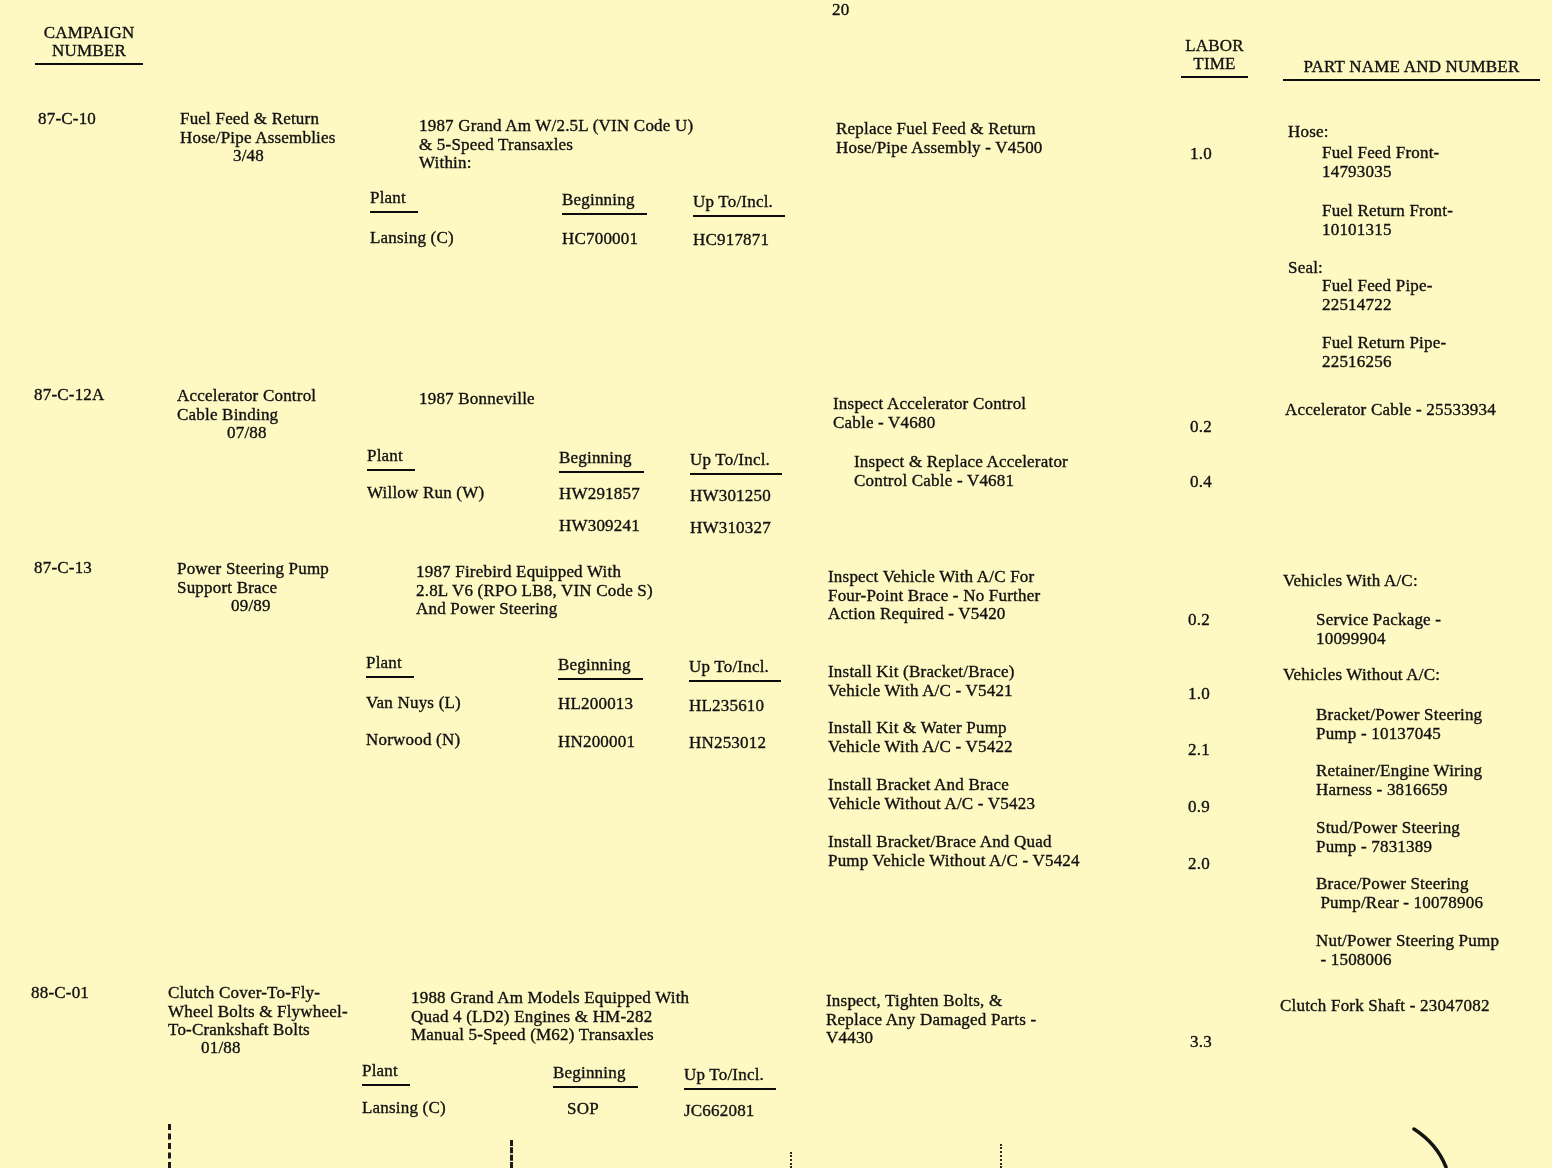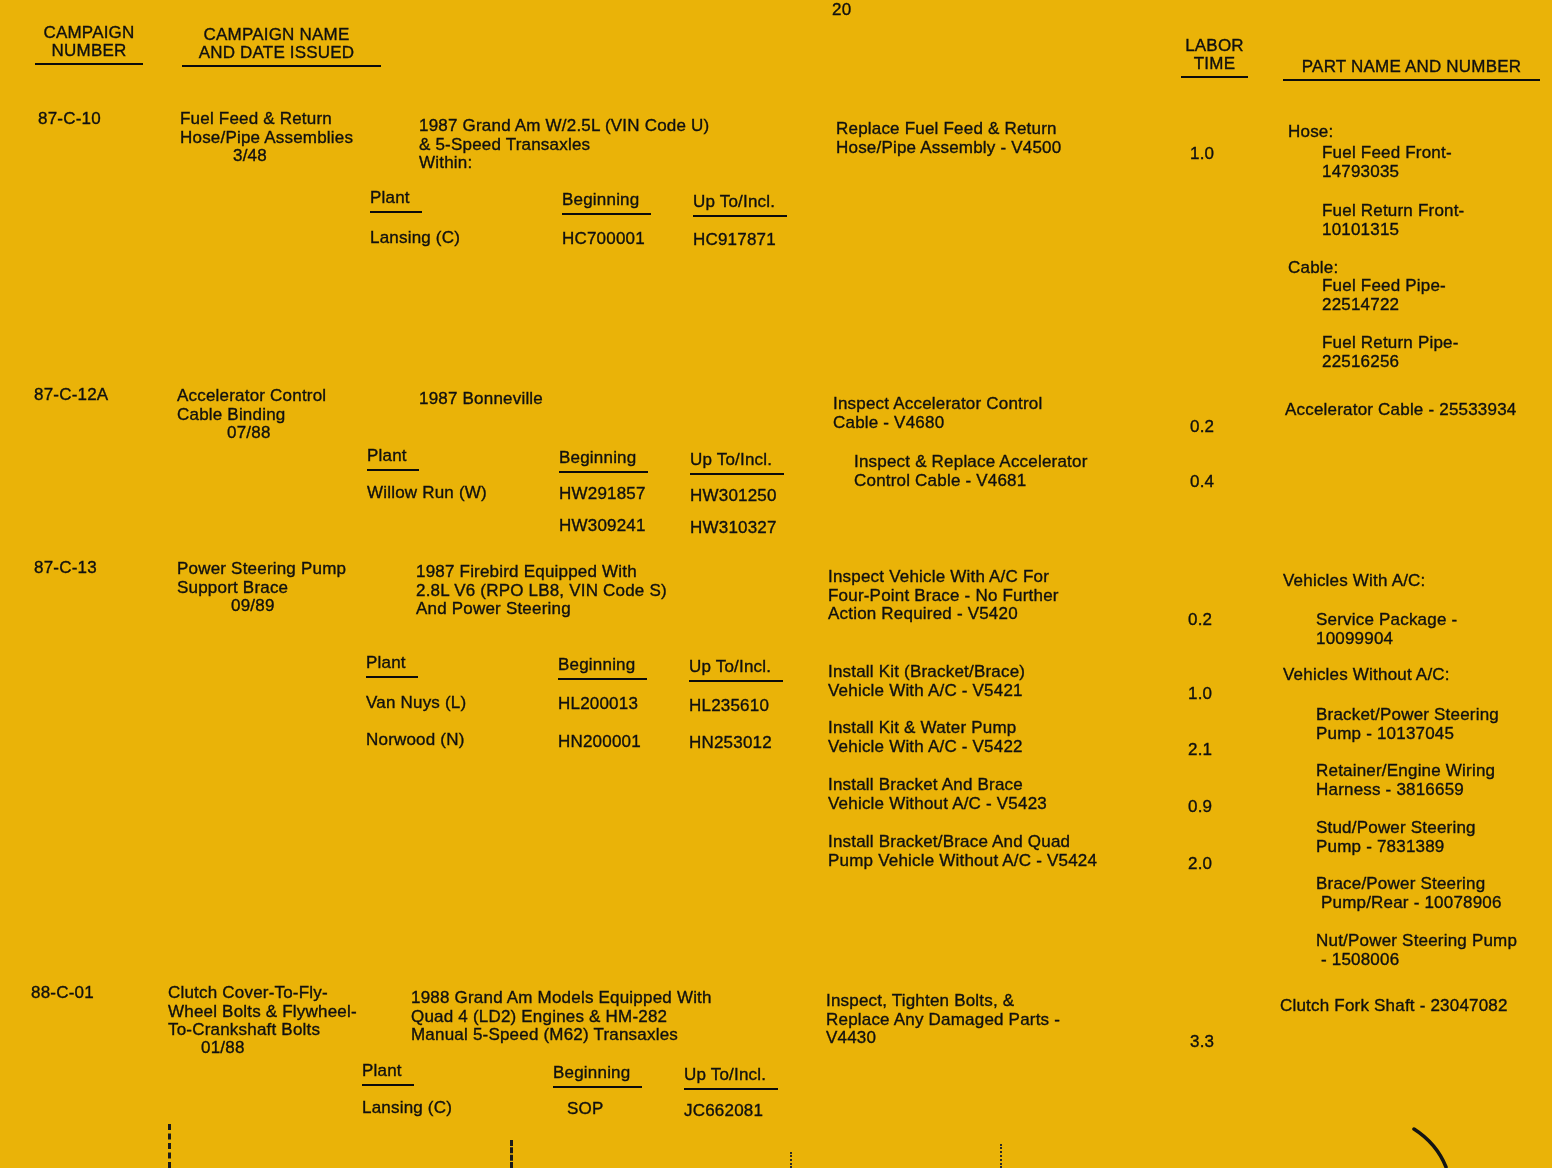--- a/index.html
+++ b/index.html
@@ -1,18 +1,18 @@
 <!DOCTYPE html>
 <html><head>
 <meta charset="utf-8">
 <style>
   html,body{margin:0;padding:0;background:#e8e8e8;}
   .page{
-    position:relative;width:1552px;height:1168px;background:#eab308;
-    color:#101010;font-family:Liberation Sans, sans-serif;
+    position:relative;width:1552px;height:1168px;background:#fef9c3;
+    color:#101010;font-family:Liberation Serif, serif;
     font-size:17px;line-height:18.5px;letter-spacing:.2px;overflow:hidden;
     -webkit-text-stroke:.35px currentColor;
   }
   .t{position:absolute;white-space:pre-wrap;}
   .colhdr{
     position:absolute;text-align:center;white-space:pre-wrap;
     border-bottom:2px solid #0c0c0c;padding-bottom:3px;box-sizing:border-box;
     line-height:18px;
   }
   .subhdr{
@@ -25,22 +25,20 @@
 </style>
 </head>
 <body>
 
 <div class="page">
 
   <div class="t" style="left:832px;top:1px">20</div>
 
   <div class="colhdr" style="left:35px;top:24px;width:108px">CAMPAIGN
 NUMBER</div>
-  <div class="colhdr" style="left:182px;top:26px;width:199px;padding-right:10px">CAMPAIGN NAME
-AND DATE ISSUED</div>
   <div class="colhdr" style="left:1181px;top:37px;width:67px">LABOR
 TIME</div>
   <div class="colhdr" style="left:1283px;top:58px;width:257px">PART NAME AND NUMBER</div>
 
   <section>
     <div class="t" style="left:38px;top:110px">87-C-10</div>
     <div class="t" style="left:180px;top:110px">Fuel Feed &amp; Return
 Hose/Pipe Assemblies</div>
     <div class="t" style="left:233px;top:147px">3/48</div>
     <div class="t" style="left:419px;top:117px">1987 Grand Am W/2.5L (VIN Code U)
@@ -56,21 +54,21 @@
 
     <div class="t" style="left:836px;top:120px">Replace Fuel Feed &amp; Return
 Hose/Pipe Assembly - V4500</div>
     <div class="t" style="left:1190px;top:145px">1.0</div>
 
     <div class="t" style="left:1288px;top:123px">Hose:</div>
     <div class="t" style="left:1322px;top:144px">Fuel Feed Front-
 14793035</div>
     <div class="t" style="left:1322px;top:202px">Fuel Return Front-
 10101315</div>
-    <div class="t" style="left:1288px;top:259px">Cable:</div>
+    <div class="t" style="left:1288px;top:259px">Seal:</div>
     <div class="t" style="left:1322px;top:277px">Fuel Feed Pipe-
 22514722</div>
     <div class="t" style="left:1322px;top:334px">Fuel Return Pipe-
 22516256</div>
   </section>
 
   <section>
     <div class="t" style="left:34px;top:386px">87-C-12A</div>
     <div class="t" style="left:177px;top:387px">Accelerator Control
 Cable Binding</div>

